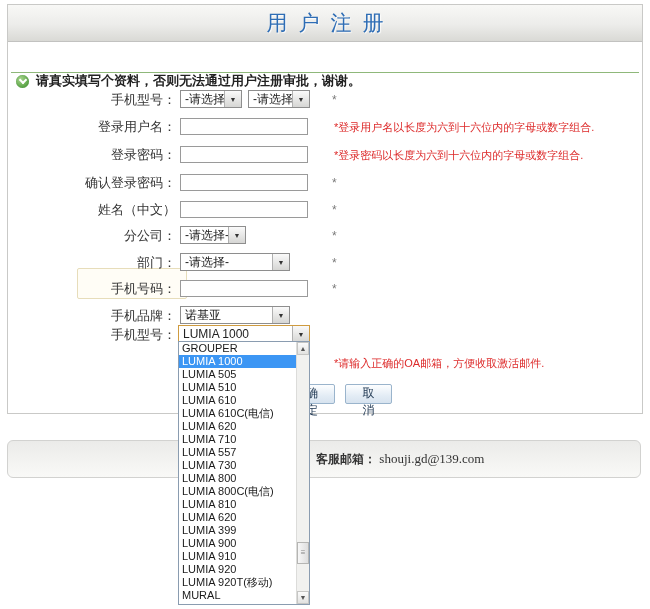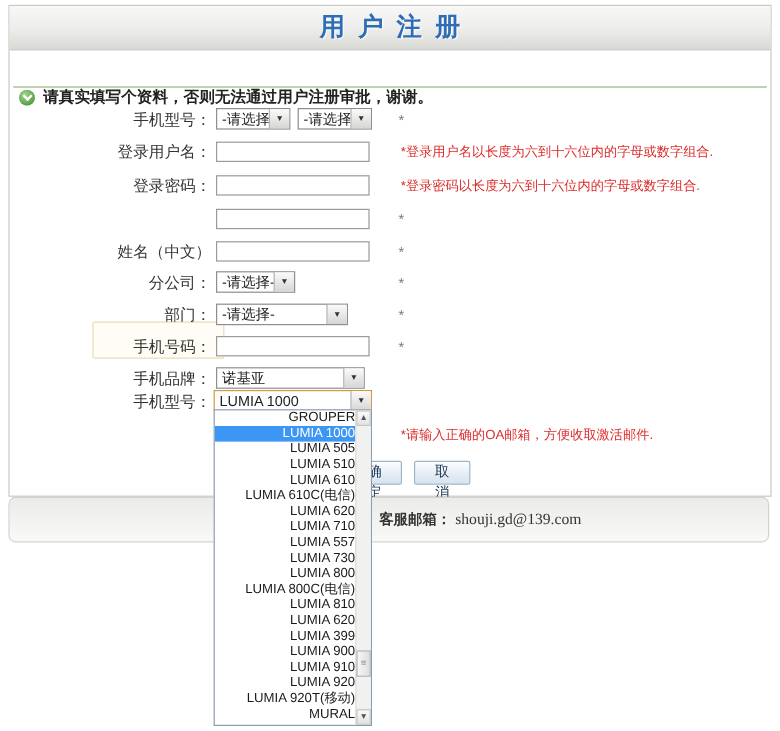--- a/index.html
+++ b/index.html
@@ -4,21 +4,21 @@
 <style>
   html,body{margin:0;padding:0;background:#fff;}
   .page{position:relative;width:650px;height:609px;background:#fff;overflow:hidden;
         font-family:"Liberation Sans",sans-serif;-webkit-font-smoothing:antialiased;}
   .container{position:absolute;left:7px;top:4px;width:634px;height:408px;
              border:1px solid #c9c9c7;background:#fff;}
   
   .header{position:absolute;left:0;top:0;right:0;height:36px;text-align:center;
           background:linear-gradient(180deg,#f8f8f6 0%,#ececea 55%,#d9d9d5 100%);
           border-bottom:1px solid #c2c2c0;}
-  .title{display:inline-block;line-height:36px;font-size:21px;font-weight:bold;
+  .title{display:inline-block;line-height:36px;font-size:21px;font-weight:normal;
          letter-spacing:11px;padding-left:11px;color:#2e6db5;
          text-shadow:1px 1px 1px rgba(255,255,255,.85);}
   
   .notice{position:absolute;left:0;top:39px;right:0;height:26px;display:flex;
           align-items:center;padding-left:8px;margin-top:24px;}
   .notice-icon{width:13px;height:13px;border-radius:50%;flex:0 0 13px;position:relative;
           background:radial-gradient(circle at 35% 30%,#a5d48a,#5ba447 70%);
           box-shadow:inset 0 0 1px #3f8030;}
   .notice-icon::after{content:'';position:absolute;left:3.5px;top:2.5px;width:4px;height:4px;
           border-right:2px solid #fff;border-bottom:2px solid #fff;transform:rotate(45deg);}
@@ -42,30 +42,30 @@
   .hl-box{position:absolute;left:69px;top:263px;width:108px;height:29px;border:1px solid #e7ddba;
        background:#fffdf6;border-radius:2px;}
   
   .btn{position:absolute;top:379px;height:20px;box-sizing:border-box;border:1px solid #9ab4cc;
        border-radius:2px;background:linear-gradient(180deg,#fdfeff,#e3ecf5 60%,#d7e3ef);
        font-size:12px;color:#223a55;letter-spacing:4px;padding:0 6px 0 10px;
        font-family:"Liberation Sans",sans-serif;cursor:pointer;}
   .btn-ok{left:281px;width:46px;}
   .btn-cancel{left:337px;width:47px;}
   
-  .footer{position:absolute;left:7px;top:414px;width:634px;height:38px;box-sizing:border-box;
+  .footer{position:absolute;left:7px;top:440px;width:634px;height:38px;box-sizing:border-box;
        border:1px solid #d2d2d0;border-radius:6px;
        background:linear-gradient(180deg,#ebebe9,#f9f9f7);}
   .footer-text{position:absolute;left:308px;top:0;line-height:36px;font-size:12px;color:#333;}
   .footer-label{font-weight:bold;}
   .footer-email{font-family:"Liberation Serif",serif;font-size:13px;color:#333;}
   
   .dropdown{position:absolute;left:178px;top:341px;width:130px;height:262px;background:#fff;
        border:1px solid #8a9cb0;z-index:10;}
-  .dd-items{position:absolute;left:0;top:0;right:13px;bottom:0;overflow:hidden;text-align:right;}
+  .dd-items{position:absolute;left:0;top:0;right:13px;bottom:0;overflow:hidden;}
   .dd-item{height:13px;line-height:13px;font-size:11px;padding-left:3px;color:#1a1a1a;
        white-space:nowrap;cursor:default;}
   .dd-item.selected{background:var(--hl,#3c96f4);color:#fff;}
   .dd-scrollbar{position:absolute;right:0;top:0;width:13px;height:100%;
        background:#f1f1ef;border-left:1px solid #dcdcda;box-sizing:border-box;}
   .dd-arrow{position:absolute;left:0;right:0;height:13px;line-height:12px;text-align:center;
        font-size:7px;color:#555;background:linear-gradient(180deg,#fbfbfb,#e2e2e0);
        border:1px solid #c6c6c4;box-sizing:border-box;cursor:pointer;}
   .dd-arrow.up{top:0;}
   .dd-arrow.down{bottom:0;}
@@ -110,20 +110,21 @@
       <span class="note">*登录用户名以长度为六到十六位内的字母或数字组合.</span>
     </div>
 
     <div class="row" style="top:140px">
       <span class="lbl">登录密码：</span>
       <input class="txt" type="text" value="" style="">
       <span class="note">*登录密码以长度为六到十六位内的字母或数字组合.</span>
     </div>
 
     <div class="row" style="top:168px">
+      <span class="lbl">确认登录密码：</span>
       <input class="txt" type="text" value="" style="">
       <span class="star">*</span>
     </div>
 
     <div class="row" style="top:195px">
       <span class="lbl">姓名（中文）</span>
       <input class="txt" type="text" value="" style="">
       <span class="star">*</span>
     </div>
 
@@ -146,21 +147,21 @@
     </div>
 
     <div class="row" style="top:274px">
       <span class="lbl">手机号码：</span>
       <input class="txt" type="text" value="" style="">
       <span class="star">*</span>
     </div>
 
     <div class="row" style="top:301px">
       <span class="lbl">手机品牌：</span>
-      <span class="sel" style="left:172px;width:124px">
+      <span class="sel" style="left:172px;width:110px">
         <span class="sel-text">诺基亚</span>
         <span class="sel-btn">▼</span>
       </span>
     </div>
 
     <div class="row" style="top:320px">
       <span class="lbl">手机型号：</span>
       <span class="sel focused" style="left:170px;width:132px">
         <span class="sel-text">LUMIA 1000</span>
         <span class="sel-btn">▼</span>

